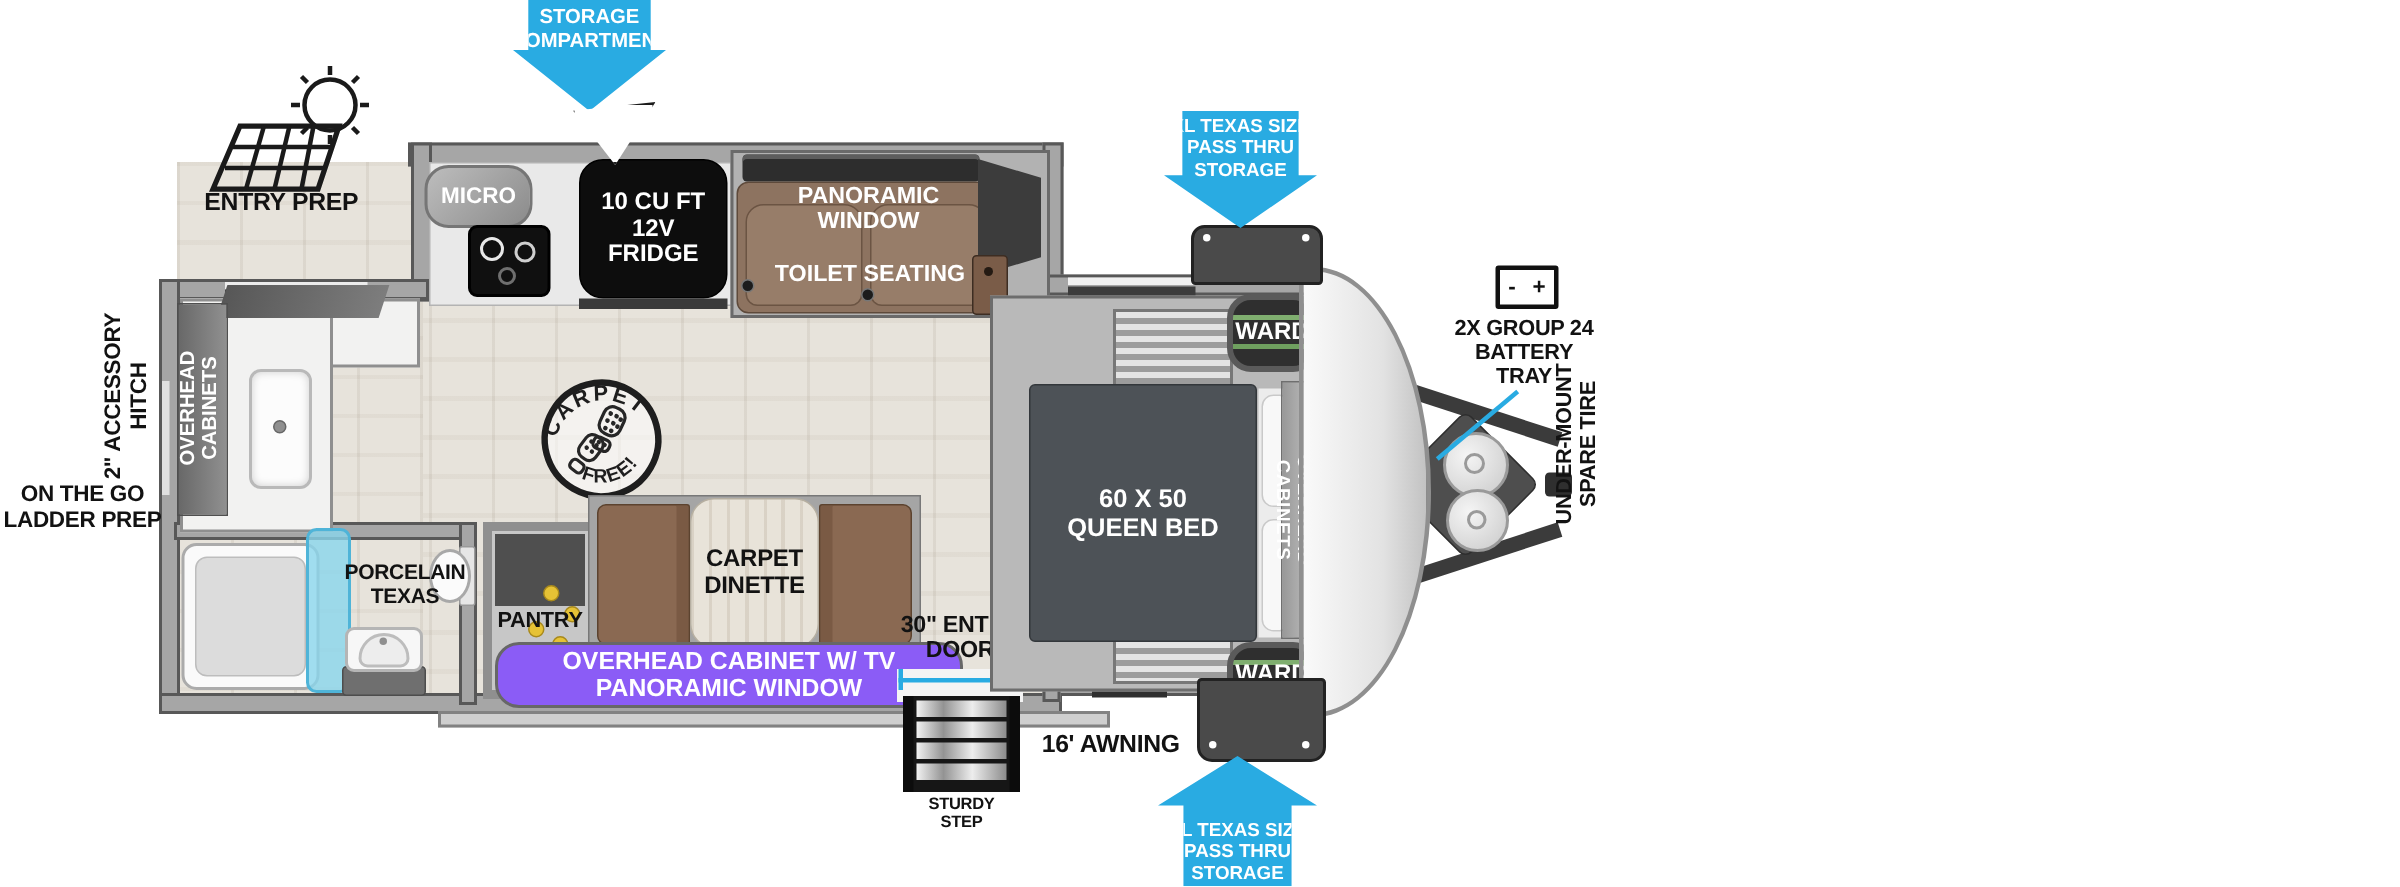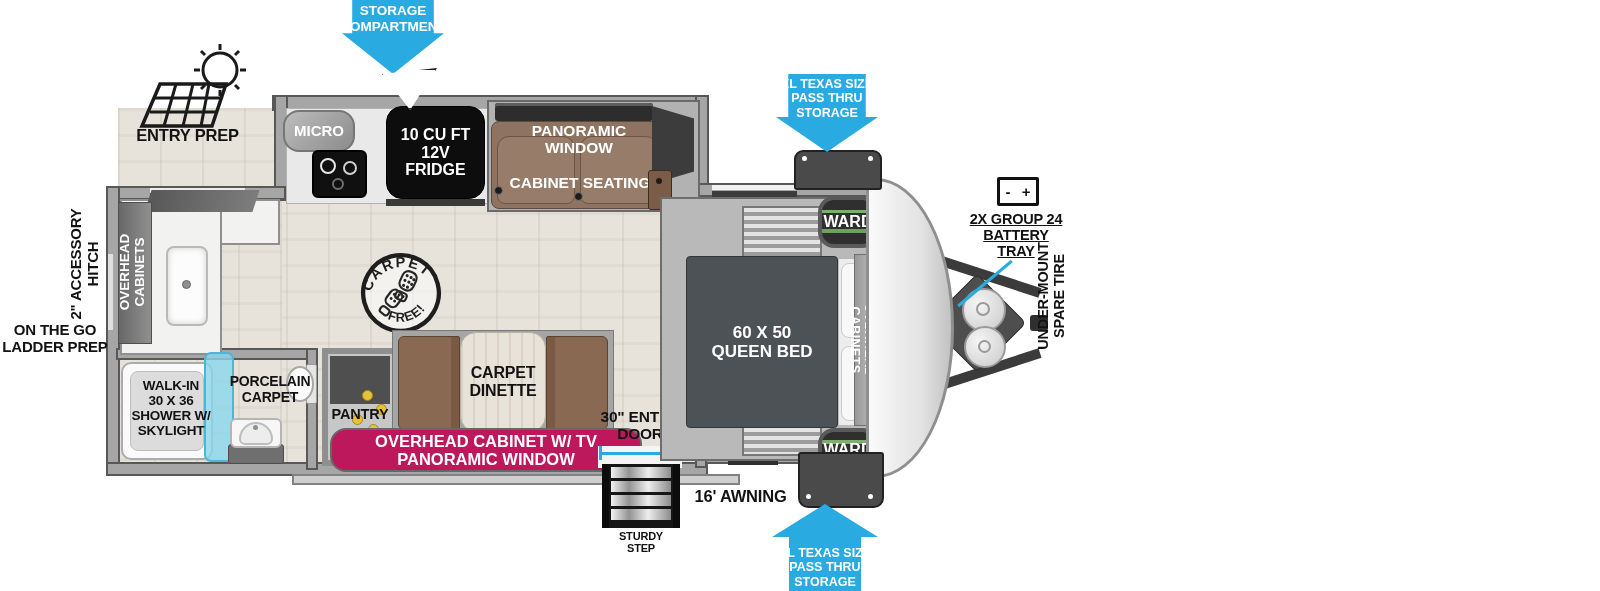--- a/index.html
+++ b/index.html
@@ -55,28 +55,24 @@
   <div class="abs" style="left:148px;top:190px;width:108px;height:22px;background:linear-gradient(90deg,#575757,#7d7d7d);transform:skewX(-18deg);"></div>
   <div class="abs" style="left:118px;top:202px;width:34px;height:142px;background:linear-gradient(90deg,#686868,#909090);border:1px solid #4f4f4f;"></div>
   <div class="abs wlbl rot" style="left:60px;top:254px;width:150px;height:36px;font-size:13.5px;">OVERHEAD
 CABINETS</div>
   <div class="abs" style="left:166px;top:246px;width:42px;height:80px;background:#fcfcfc;border:2px solid #b9b9b9;border-radius:8px;box-shadow:inset 0 0 6px rgba(0,0,0,.18);"></div>
   <div class="abs dot" style="left:182px;top:280px;width:9px;height:9px;background:#8f8f8f;border:1px solid #666;"></div>
 
   <div class="abs" style="left:121px;top:362px;width:92px;height:98px;background:#fafafa;border:2px solid #ababab;border-radius:10px;"></div>
   <div class="abs" style="left:130px;top:371px;width:74px;height:80px;background:#dcdcdc;border:1px solid #bdbdbd;border-radius:8px;"></div>
   <div class="abs" style="left:204px;top:352px;width:30px;height:110px;background:rgba(137,214,236,.8);border:2px solid #4fb4d8;border-radius:7px;"></div>
-  <div class="abs lbl" style="left:112px;top:378px;width:118px;font-size:13.5px;">WALK-IN
-30 X 36
-SHOWER W/
-SKYLIGHT</div>
   <div class="abs" style="left:306px;top:364px;width:11px;height:40px;background:#e6e6e6;border:1px solid #9a9a9a;border-radius:2px;"></div>
   <div class="abs" style="left:286px;top:366px;width:28px;height:36px;background:#fbfbfb;border:2px solid #a8a8a8;border-radius:50%;"></div>
   <div class="abs lbl" style="left:222px;top:374px;width:96px;font-size:14px;">PORCELAIN
-CARPET</div>
+TEXAS</div>
   <div class="abs" style="left:228px;top:444px;width:56px;height:20px;background:#6f6f6f;border:1px solid #4d4d4d;border-radius:3px;"></div>
   <div class="abs" style="left:230px;top:418px;width:52px;height:30px;background:#f7f7f7;border:2px solid #b5b5b5;border-radius:6px;"></div>
   <div class="abs" style="left:239px;top:422px;width:34px;height:23px;background:#ededed;border:2px solid #bdbdbd;border-radius:17px 17px 6px 6px;"></div>
   <div class="abs dot" style="left:253px;top:425px;width:5px;height:5px;background:#8f8f8f;"></div>
 
   <div class="abs" style="left:286px;top:108px;width:202px;height:96px;background:#e9e9e9;border:1px solid #b3b3b3;"></div>
   <div class="abs flex" style="left:283px;top:110px;width:72px;height:42px;background:linear-gradient(135deg,#bdbdbd,#8b8b8b);border:2px solid #767676;">
     <span class="wlbl" style="font-size:15px;">MICRO</span>
   </div>
   <div class="abs" style="left:312px;top:150px;width:55px;height:48px;background:#101010;border:2px solid #000;border-radius:6px;"></div>
@@ -90,21 +86,21 @@
   </div>
   <div class="abs" style="left:386px;top:199px;width:99px;height:7px;background:#3a3a3a;"></div>
 
   <div class="abs" style="left:487px;top:100px;width:213px;height:112px;background:#b2b2b2;border:2px solid #6a6a6a;"></div>
   <div class="abs" style="left:495px;top:103px;width:158px;height:18px;background:#2d2d2d;border-radius:3px;box-shadow:inset 0 3px 0 #5d5d5d;"></div>
   <div class="abs" style="left:491px;top:121px;width:172px;height:88px;background:#8d7360;border:1px solid #5e4a3b;border-radius:8px;"></div>
   <div class="abs" style="left:497px;top:136px;width:78px;height:68px;background:#977d69;border:1px solid #6b5443;border-radius:12px 12px 8px 8px;"></div>
   <div class="abs" style="left:580px;top:136px;width:78px;height:68px;background:#977d69;border:1px solid #6b5443;border-radius:12px 12px 8px 8px;"></div>
   <div class="abs" style="left:652px;top:106px;width:42px;height:78px;background:#3c3c3c;clip-path:polygon(0 0,100% 16%,100% 84%,0 100%);"></div>
   <div class="abs wlbl" style="left:498px;top:122px;width:162px;font-size:15.5px;">PANORAMIC WINDOW</div>
-  <div class="abs wlbl" style="left:505px;top:174px;width:150px;font-size:15.5px;">CABINET SEATING</div>
+  <div class="abs wlbl" style="left:505px;top:174px;width:150px;font-size:15.5px;">TOILET SEATING</div>
   <div class="abs dot" style="left:494px;top:186px;width:9px;height:9px;background:#1c1c1c;border:1px solid #777;"></div>
   <div class="abs dot" style="left:574px;top:192px;width:9px;height:9px;background:#1c1c1c;border:1px solid #777;"></div>
   <div class="abs dot" style="left:650px;top:187px;width:9px;height:9px;background:#1c1c1c;border:1px solid #777;"></div>
   <div class="abs" style="left:648px;top:170px;width:24px;height:40px;background:#7a5c48;border:1px solid #3d2d22;border-radius:3px;"></div>
   <div class="abs dot" style="left:656px;top:178px;width:6px;height:6px;background:#241a13;"></div>
 
   <svg class="abs" style="left:358px;top:250px;width:86px;height:86px;transform:rotate(-15deg);" viewBox="0 0 100 100">
     <circle cx="50" cy="50" r="44" fill="rgba(255,255,255,0.55)" stroke="#1e1e1e" stroke-width="5"></circle>
     <path id="arcT" d="M 12 58 A 38 38 0 0 1 88 58" fill="none"></path>
     <path id="arcB" d="M 17 60 A 35 35 0 0 0 83 60" fill="none"></path>
@@ -150,21 +146,21 @@
   <div class="abs lbl" style="left:324px;top:406px;width:72px;font-size:14.5px;">PANTRY</div>
 
   <div class="abs" style="left:392px;top:330px;width:222px;height:102px;background:#a5a5a5;border:1px solid #787878;"></div>
   <div class="abs" style="left:398px;top:336px;width:62px;height:94px;background:#8a6952;border:1px solid #5c432f;border-radius:6px 2px 2px 6px;box-shadow:inset -8px 0 0 #7a5a44;"></div>
   <div class="abs" style="left:546px;top:336px;width:62px;height:94px;background:#8a6952;border:1px solid #5c432f;border-radius:2px 6px 6px 2px;box-shadow:inset 8px 0 0 #7a5a44;"></div>
   <div class="abs flex" style="left:460px;top:332px;width:86px;height:100px;background:#e8e3d9;background-image:repeating-linear-gradient(90deg,rgba(140,120,95,.16) 0 2px,transparent 2px 12px);border:1px solid #b6afa1;">
     <span class="lbl" style="font-size:16px;">CARPET
 DINETTE</span>
   </div>
 
-  <div class="abs flex" style="left:330px;top:428px;width:312px;height:44px;background:#be185d;border:2px solid #676767;">
+  <div class="abs flex" style="left:330px;top:428px;width:312px;height:44px;background:#8b5cf6;border:2px solid #676767;">
     <span class="wlbl" style="font-size:16.5px;">OVERHEAD CABINET W/ TV
 PANORAMIC WINDOW</span>
   </div>
   <div class="abs" style="left:598px;top:446px;width:84px;height:22px;background:#f4f4f4;"></div>
   <div class="abs lbl" style="left:592px;top:408px;width:96px;font-size:15.5px;">30" ENTRY
 DOOR</div>
   <div class="abs" style="left:599px;top:452px;width:82px;height:3px;background:#29abe2;"></div>
   <div class="abs" style="left:599px;top:446px;width:3px;height:14px;background:#29abe2;"></div>
   <div class="abs" style="left:678px;top:446px;width:3px;height:14px;background:#29abe2;"></div>
   <div class="abs" style="left:292px;top:474px;width:448px;height:11px;background:#cfcfcf;border:2px solid #828282;"></div>
@@ -251,21 +247,21 @@
   <div class="abs arrow" style="left: 772px; top: 504px; width: 106px; height: 87px; font-size: 12.5px; align-items: flex-end; padding-bottom: 2px; clip-path: polygon(50% 0px, 100% 38%, 84% 38%, 84% 100%, 16% 100%, 16% 38%, 0px 38%); background: rgb(41, 171, 226);">
     <span>XL TEXAS SIZE
 PASS THRU
 STORAGE</span>
   </div>
 
   <div class="abs" style="left:997px;top:177px;width:42px;height:29px;background:#fff;border:3px solid #111;border-radius:2px;display:flex;align-items:center;justify-content:space-around;font-weight:bold;font-size:15px;color:#111;">
     <span>-</span>
     <span>+</span>
   </div>
-  <div class="abs lbl" style="left:966px;top:211px;width:100px;font-size:14.5px;text-decoration:underline;">2X GROUP 24
+  <div class="abs lbl" style="left:966px;top:211px;width:100px;font-size:14.5px;">2X GROUP 24
 BATTERY
 TRAY</div>
   <div class="abs" style="left:950px;top:282px;width:70px;height:3px;background:#29abe2;transform:rotate(-40deg);"></div>
 
   <div class="abs lbl rot" style="left:983px;top:278px;width:140px;height:36px;font-size:14.5px;">UNDER-MOUNT
 SPARE TIRE</div>
   <div class="abs lbl rot" style="left:16px;top:246px;width:140px;height:36px;font-size:15px;">2" ACCESSORY
 HITCH</div>
   <div class="abs lbl" style="left:0px;top:322px;width:110px;font-size:15px;">ON THE GO
 LADDER PREP</div>

